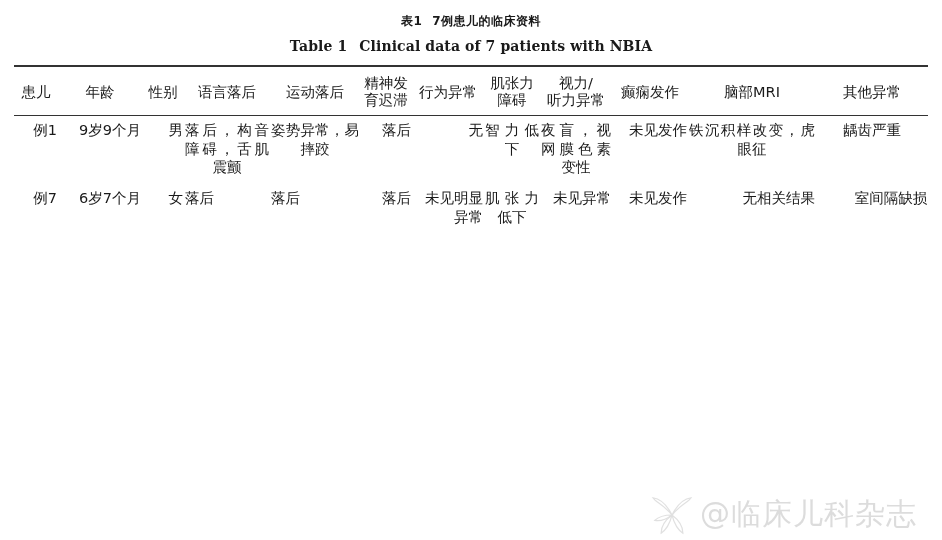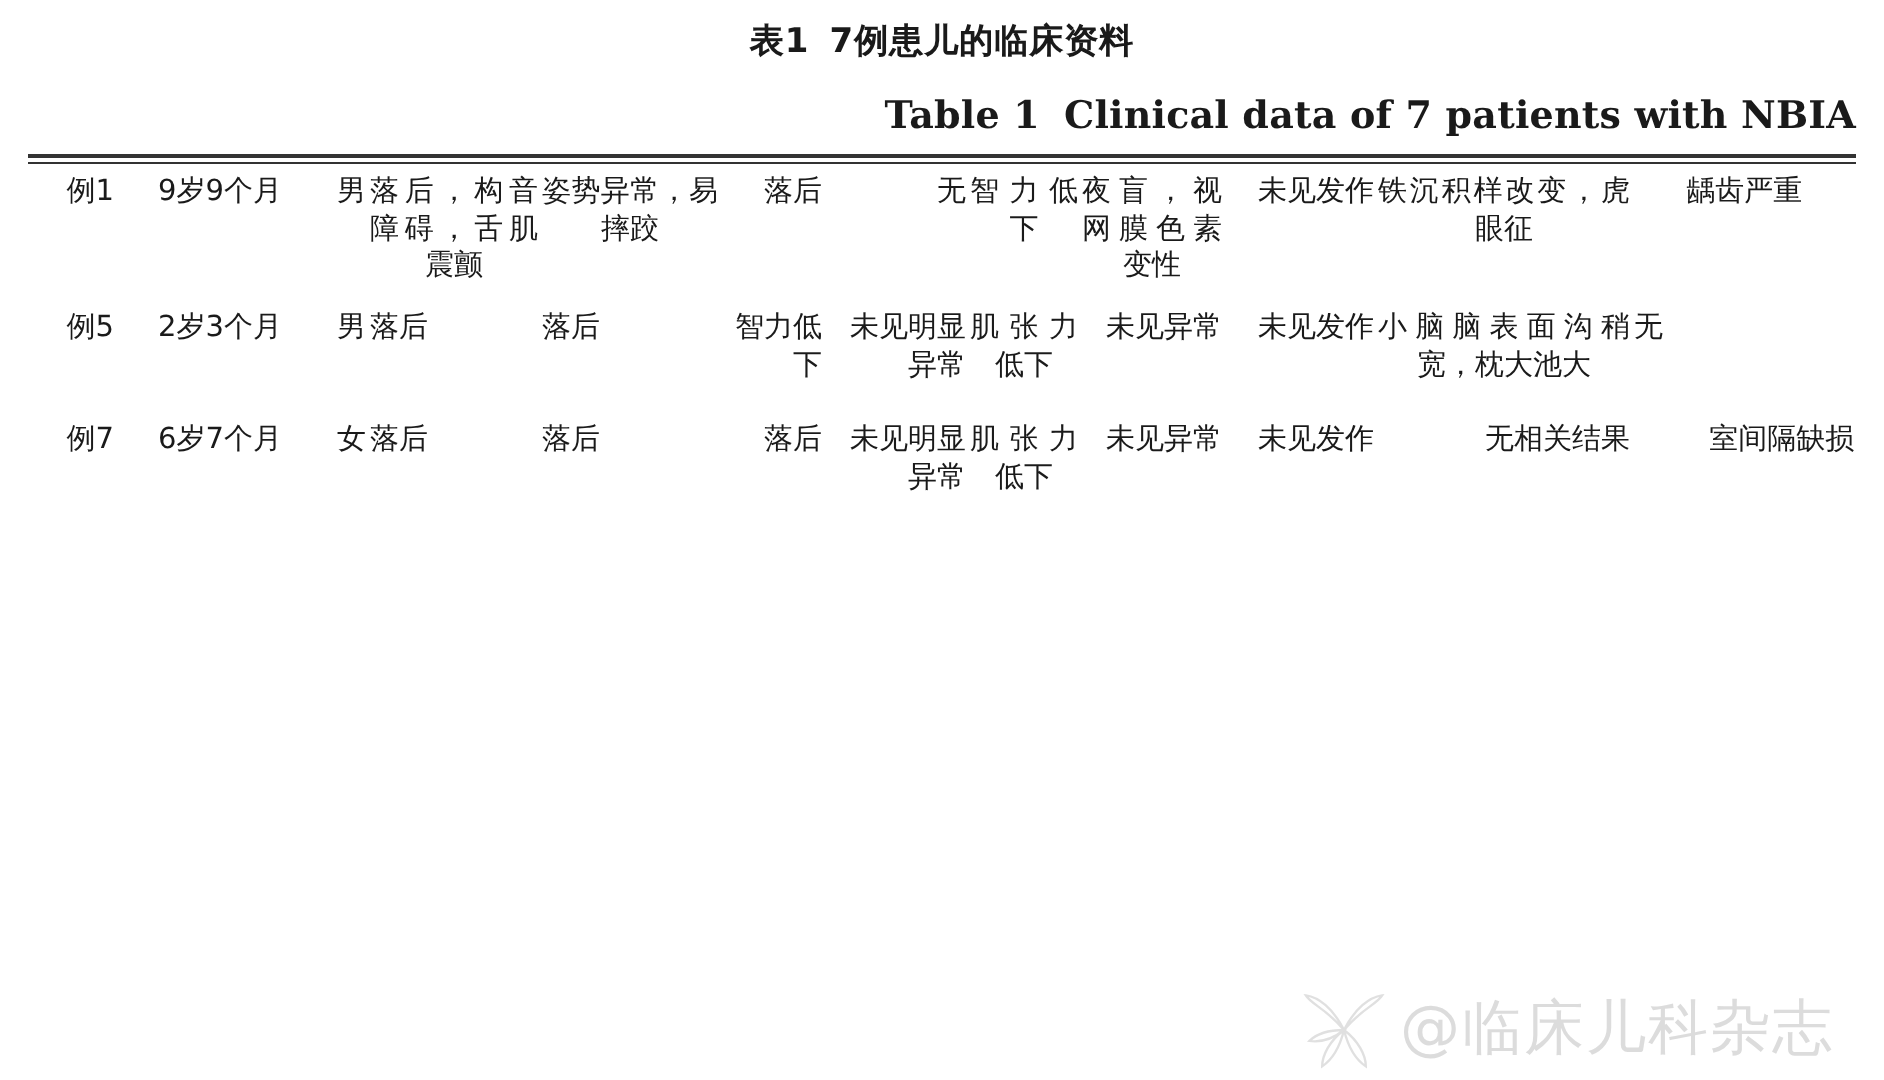--- a/index.html
+++ b/index.html
@@ -20,32 +20,32 @@
     position: relative;
     width: 942px;
     height: 540px;
     box-sizing: border-box;
     padding: 0 14px;
   }
 
   
   .title-zh {
     text-align: center;
-    font-size: 17px;
+    font-size: 12px;
     font-weight: bold;
     letter-spacing: 0.5px;
-    margin: 10px 0 16px 0;
+    margin: 10px 0 4px 0;
     line-height: 22px;
     font-family: "DejaVu Sans", "Liberation Sans", sans-serif;
   }
   .title-zh .tnum { margin-right: 10px; }
 
   .title-en {
-    text-align: right;
-    font-size: 19px;
+    text-align: center;
+    font-size: 14px;
     font-weight: bold;
     margin: 4px 0 0 0;
     line-height: 20px;
     letter-spacing: 0.1px;
     font-family: "DejaVu Serif", "Liberation Serif", serif;
   }
   .title-en .tnum { margin-right: 12px; }
 
   
   table.clinical {
@@ -150,20 +150,43 @@
       <col style="width:76px">
       <col style="width:128px">
       <col style="width:112px">
     </colgroup>
 
     <thead>
       <tr>
         <td class="rule-top" colspan="12"></td>
       </tr>
       <tr>
+        <th>患儿</th>
+        <th>年龄</th>
+        <th>性别</th>
+        <th>语言落后</th>
+        <th>运动落后</th>
+        <th class="wrap">
+            <div>精神发</div>
+            <div>育迟滞</div>
+          </th>
+        <th>行为异常</th>
+        <th class="wrap">
+            <div>肌张力</div>
+            <div>障碍</div>
+          </th>
+        <th class="wrap">
+            <div>视力/</div>
+            <div>听力异常</div>
+          </th>
+        <th>癫痫发作</th>
+        <th>脑部MRI</th>
+        <th>其他异常</th>
+      </tr>
+      <tr>
         <td class="rule-mid" colspan="12"></td>
       </tr>
     </thead>
 
     <tbody>
       <tr class="r1">
         <td class="c-center">例1</td>
         <td class="c-center">9岁9个月</td>
         <td class="c-center">男</td>
         <td class="c-just">落后，构音障碍，舌肌震颤</td>
@@ -173,34 +196,20 @@
         <td class="c-just">智力低下</td>
         <td class="c-just">夜盲，视网膜色素变性</td>
         <td class="c-center">未见发作</td>
         <td class="c-just">铁沉积样改变，虎眼征</td>
         <td class="c-just">龋齿严重</td>
       </tr>
 
 
 
 
-      <tr class="r5">
-        <td class="c-center">例5</td>
-        <td class="c-center">2岁3个月</td>
-        <td class="c-center">男</td>
-        <td class="c-left">落后</td>
-        <td class="c-left">落后</td>
-        <td class="c-center">智力低下</td>
-        <td class="c-center">未见明显异常</td>
-        <td class="c-just">肌张力低下</td>
-        <td class="c-center">未见异常</td>
-        <td class="c-center">未见发作</td>
-        <td class="c-just">小脑脑表面沟稍宽，枕大池大</td>
-        <td class="c-left">无</td>
-      </tr>
 
 
       <tr class="r7">
         <td class="c-center">例7</td>
         <td class="c-center">6岁7个月</td>
         <td class="c-center">女</td>
         <td class="c-left">落后</td>
         <td class="c-left">落后</td>
         <td class="c-center">落后</td>
         <td class="c-center">未见明显异常</td>

